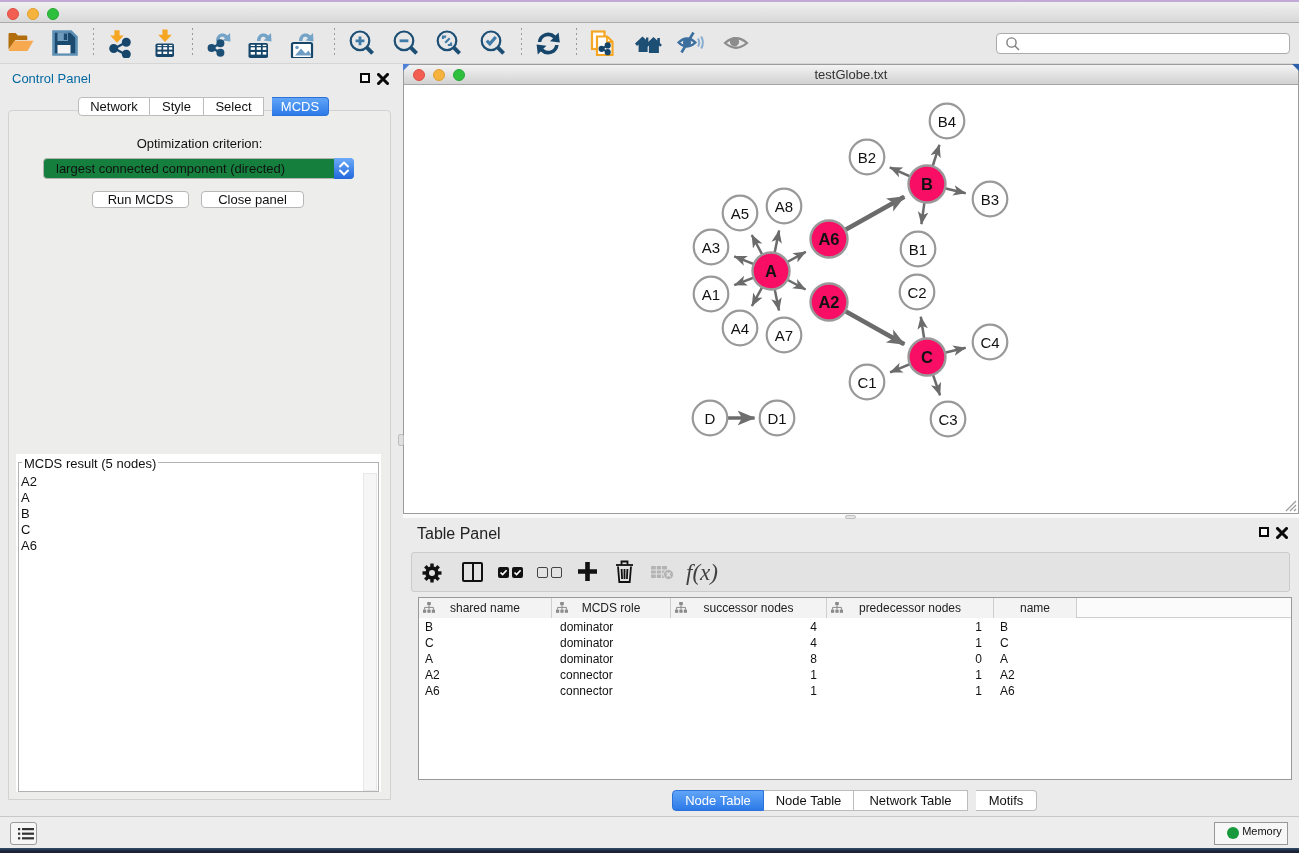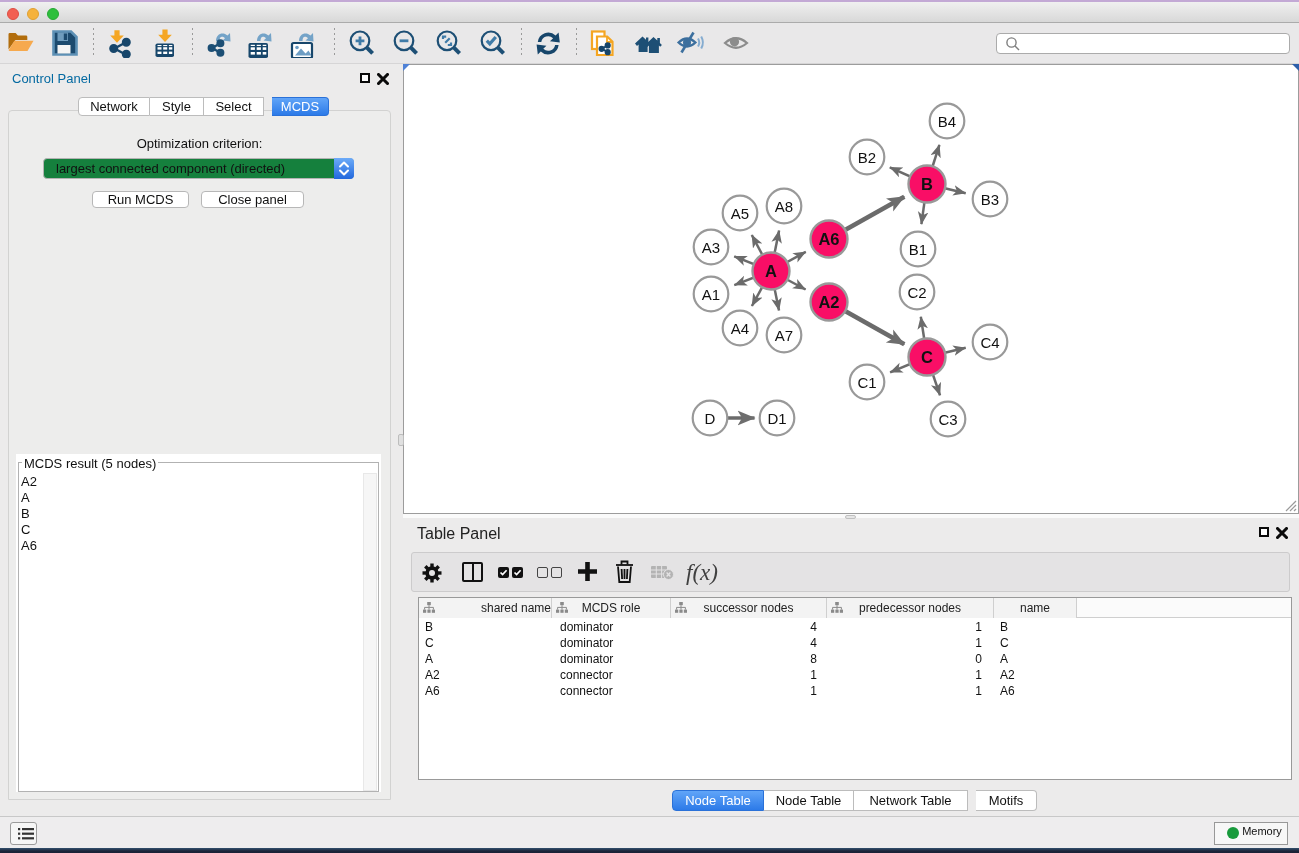--- a/index.html
+++ b/index.html
@@ -254,20 +254,26 @@
 <div class="btn" style="left:201px; top:191px; width:103px;">Close panel</div>
 <div class="abs" id="grp">
   <div id="grp-white"></div>
   <div id="grp-border"></div>
   <div id="grp-legend">MCDS result (5 nodes)</div>
   <div id="grp-items">A2<br>A<br>B<br>C<br>A6</div>
   <div id="grp-scroll"></div>
 </div>
 
 <div class="abs" id="frame">
+  <div id="frame-tb">
+    <div class="title">testGlobe.txt</div>
+    <div class="tl r" style="left:9px;"></div>
+    <div class="tl y" style="left:29px;"></div>
+    <div class="tl g" style="left:49px;"></div>
+  </div>
   <svg id="graph" width="893" height="427" viewBox="0 0 893 427" style="position:absolute; left:0; top:21px;">
     <defs>
       <marker id="ar" markerUnits="userSpaceOnUse" markerWidth="15" markerHeight="12" refX="12.5" refY="5.5" orient="auto">
         <path d="M0,0.2 L13,5.5 L0,10.8 L3.4,5.5 Z" fill="#6b6b6b"></path>
       </marker>
       <marker id="arb" markerUnits="userSpaceOnUse" markerWidth="20" markerHeight="17" refX="17" refY="8" orient="auto">
         <path d="M0,0.5 L18,8 L0,15.5 L4.5,8 Z" fill="#6e6e6e"></path>
       </marker>
     </defs>
     <g id="edges" stroke="#6b6b6b" stroke-width="2.5">
@@ -388,21 +394,21 @@
       <line x1="0" y1="9" x2="16" y2="9"></line>
 <line x1="5.3" y1="1" x2="5.3" y2="13"></line>
       <line x1="10.6" y1="1" x2="10.6" y2="13"></line>
     </g>
 <circle cx="17.5" cy="9.5" r="5" fill="#b3b3b3" stroke="#e4e3e4" stroke-width="1"></circle>
 <path d="M15.6,7.6 l3.8,3.8 M19.4,7.6 l-3.8,3.8" stroke="#e4e3e4" stroke-width="1.4"></path>
   </svg>
 <div class="abs" style="left:686px;top:560px;font-family:'Liberation Serif',serif;font-style:italic;font-size:23px;color:#404040;">f(x)</div>
 <div class="abs" id="tbl">
   <div id="tbl-head"></div>
-<div class="th" style="left:0px;width:133px;text-align:right;">shared name</div>
+<div class="th" style="left:0px;width:133px;">shared name</div>
 <svg class="abs" style="left:4px;top:4px;" width="12" height="12" viewBox="0 0 12 12">
 <g fill="#8a8a8a">
         <rect x="4.2" y="0" width="3.6" height="3.2"></rect>
 <rect x="0" y="7.6" width="3.2" height="3.2"></rect>
         <rect x="4.4" y="7.6" width="3.2" height="3.2"></rect>
         <rect x="8.8" y="7.6" width="3.2" height="3.2"></rect>
       </g>
 <g stroke="#8a8a8a" stroke-width="1">
         <line x1="6" y1="3.2" x2="6" y2="5.4"></line>
         <line x1="1.6" y1="5.4" x2="10.4" y2="5.4"></line>

